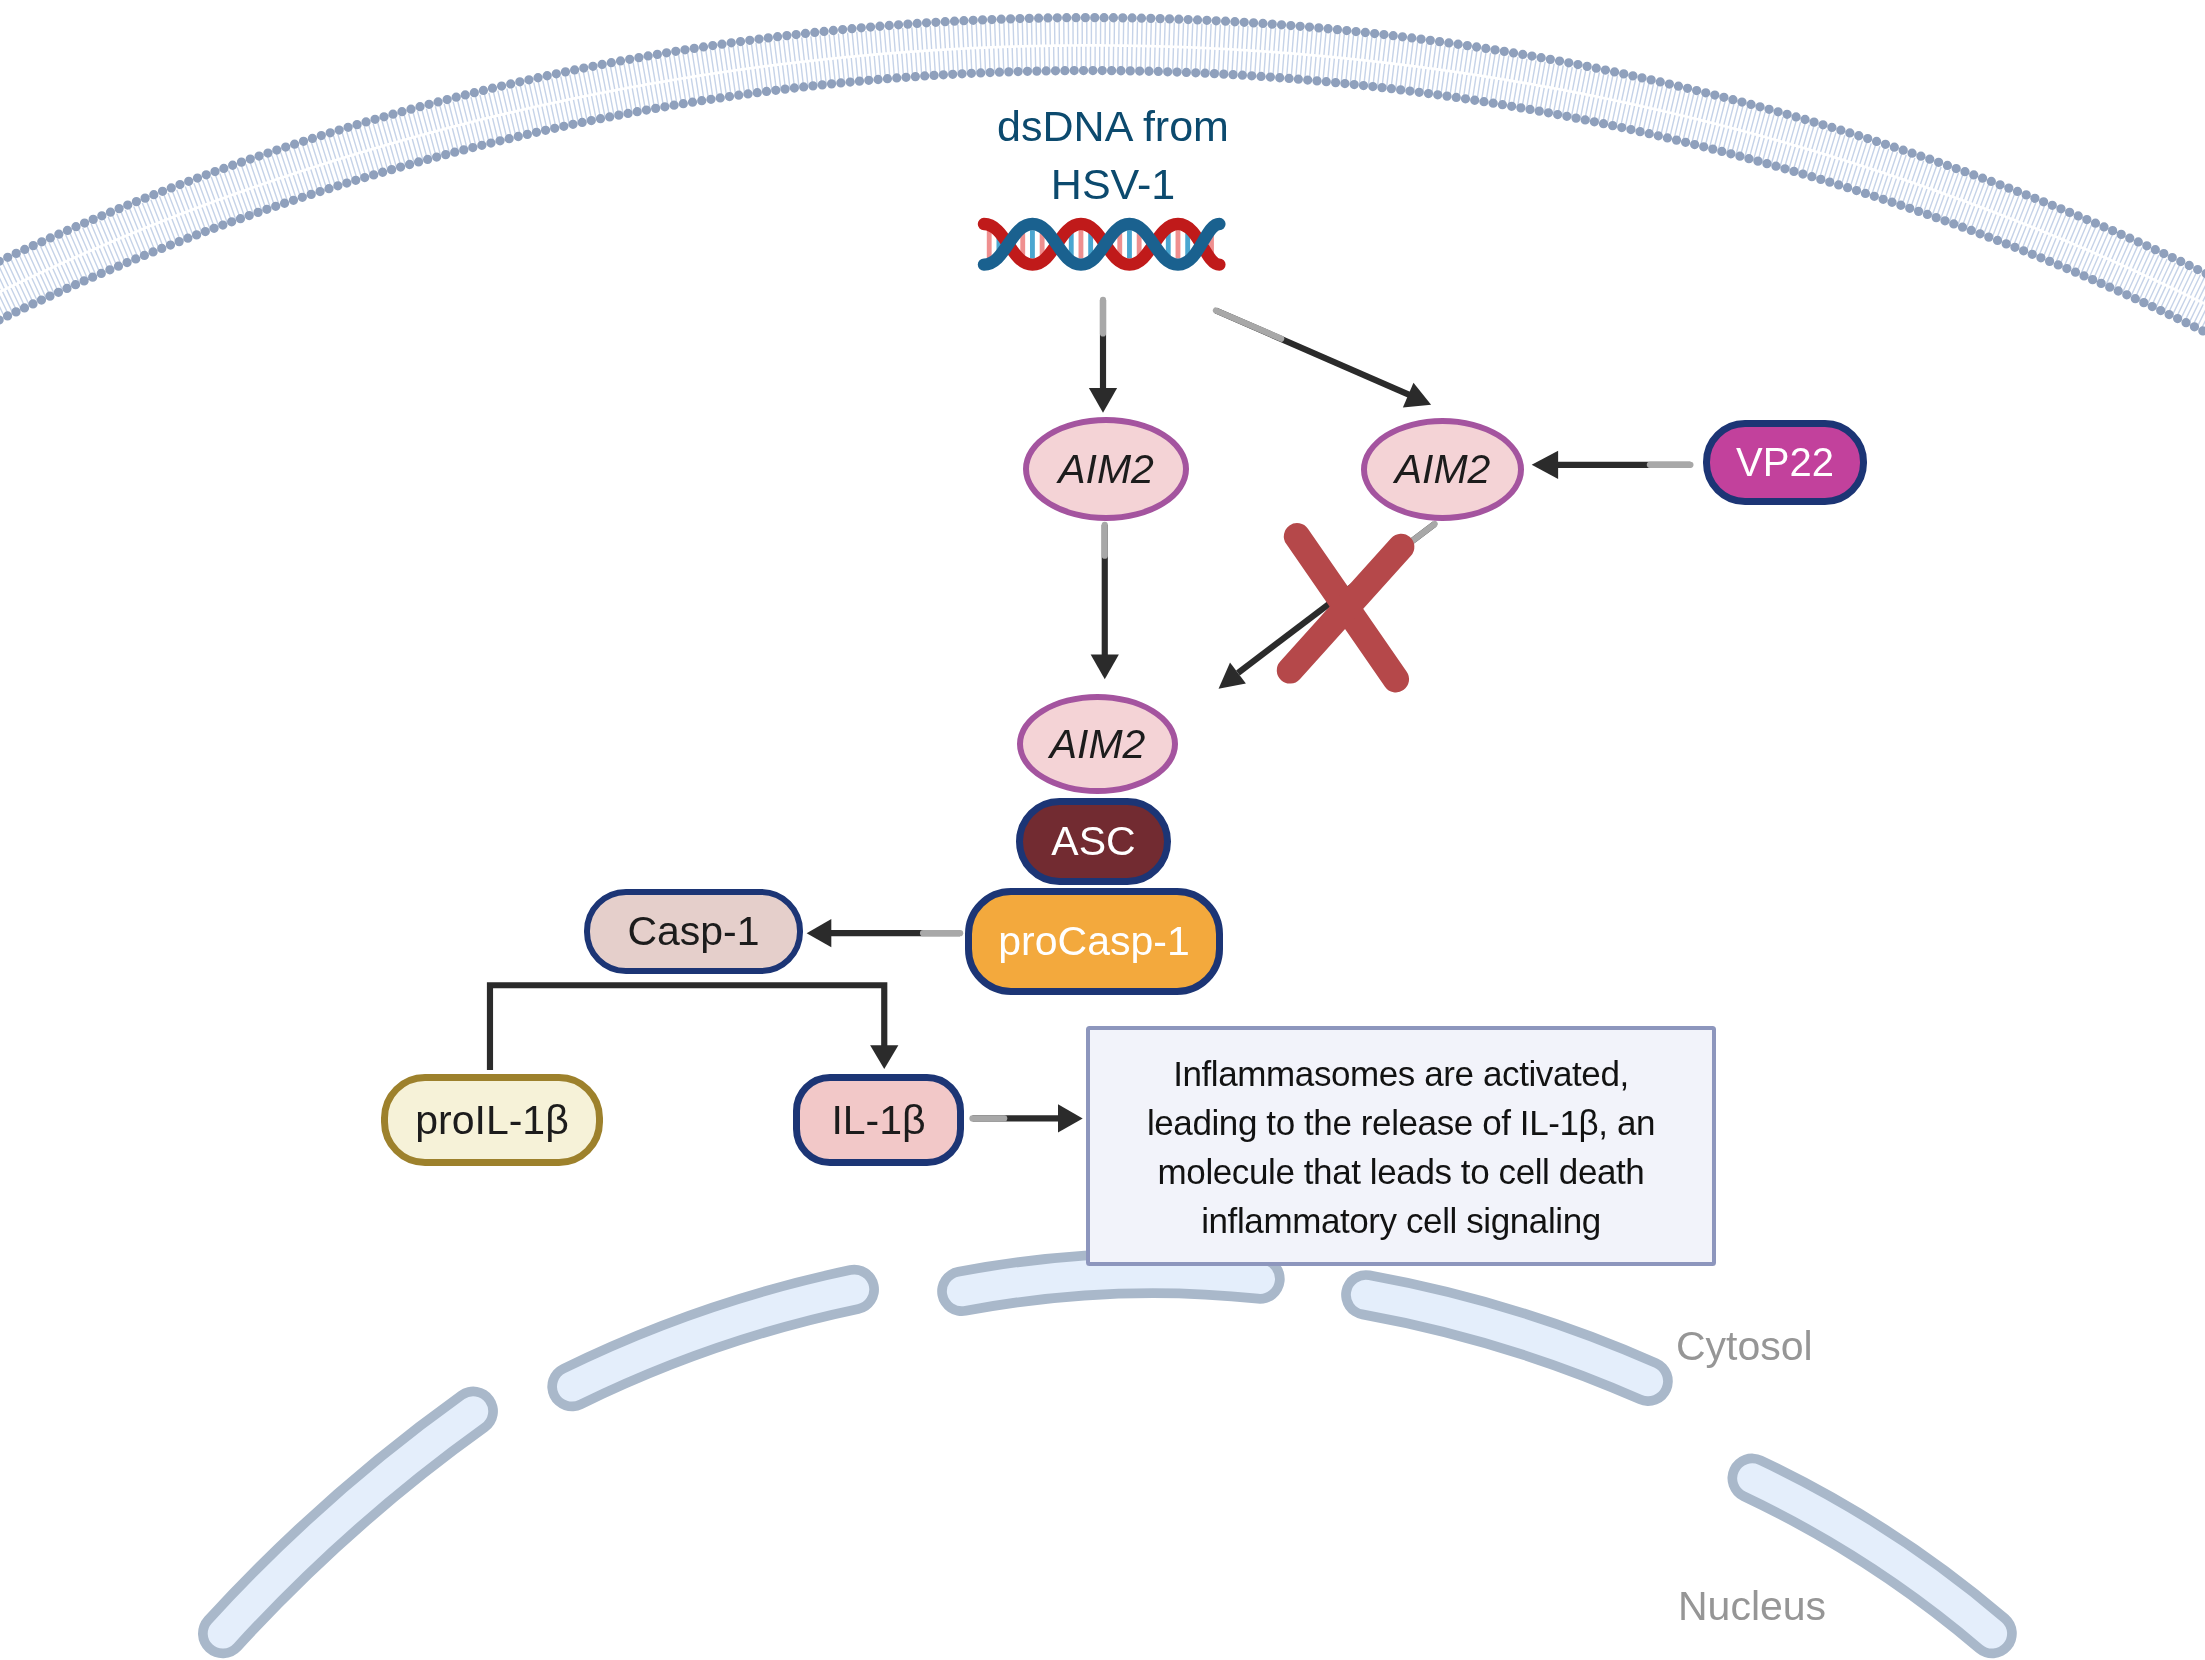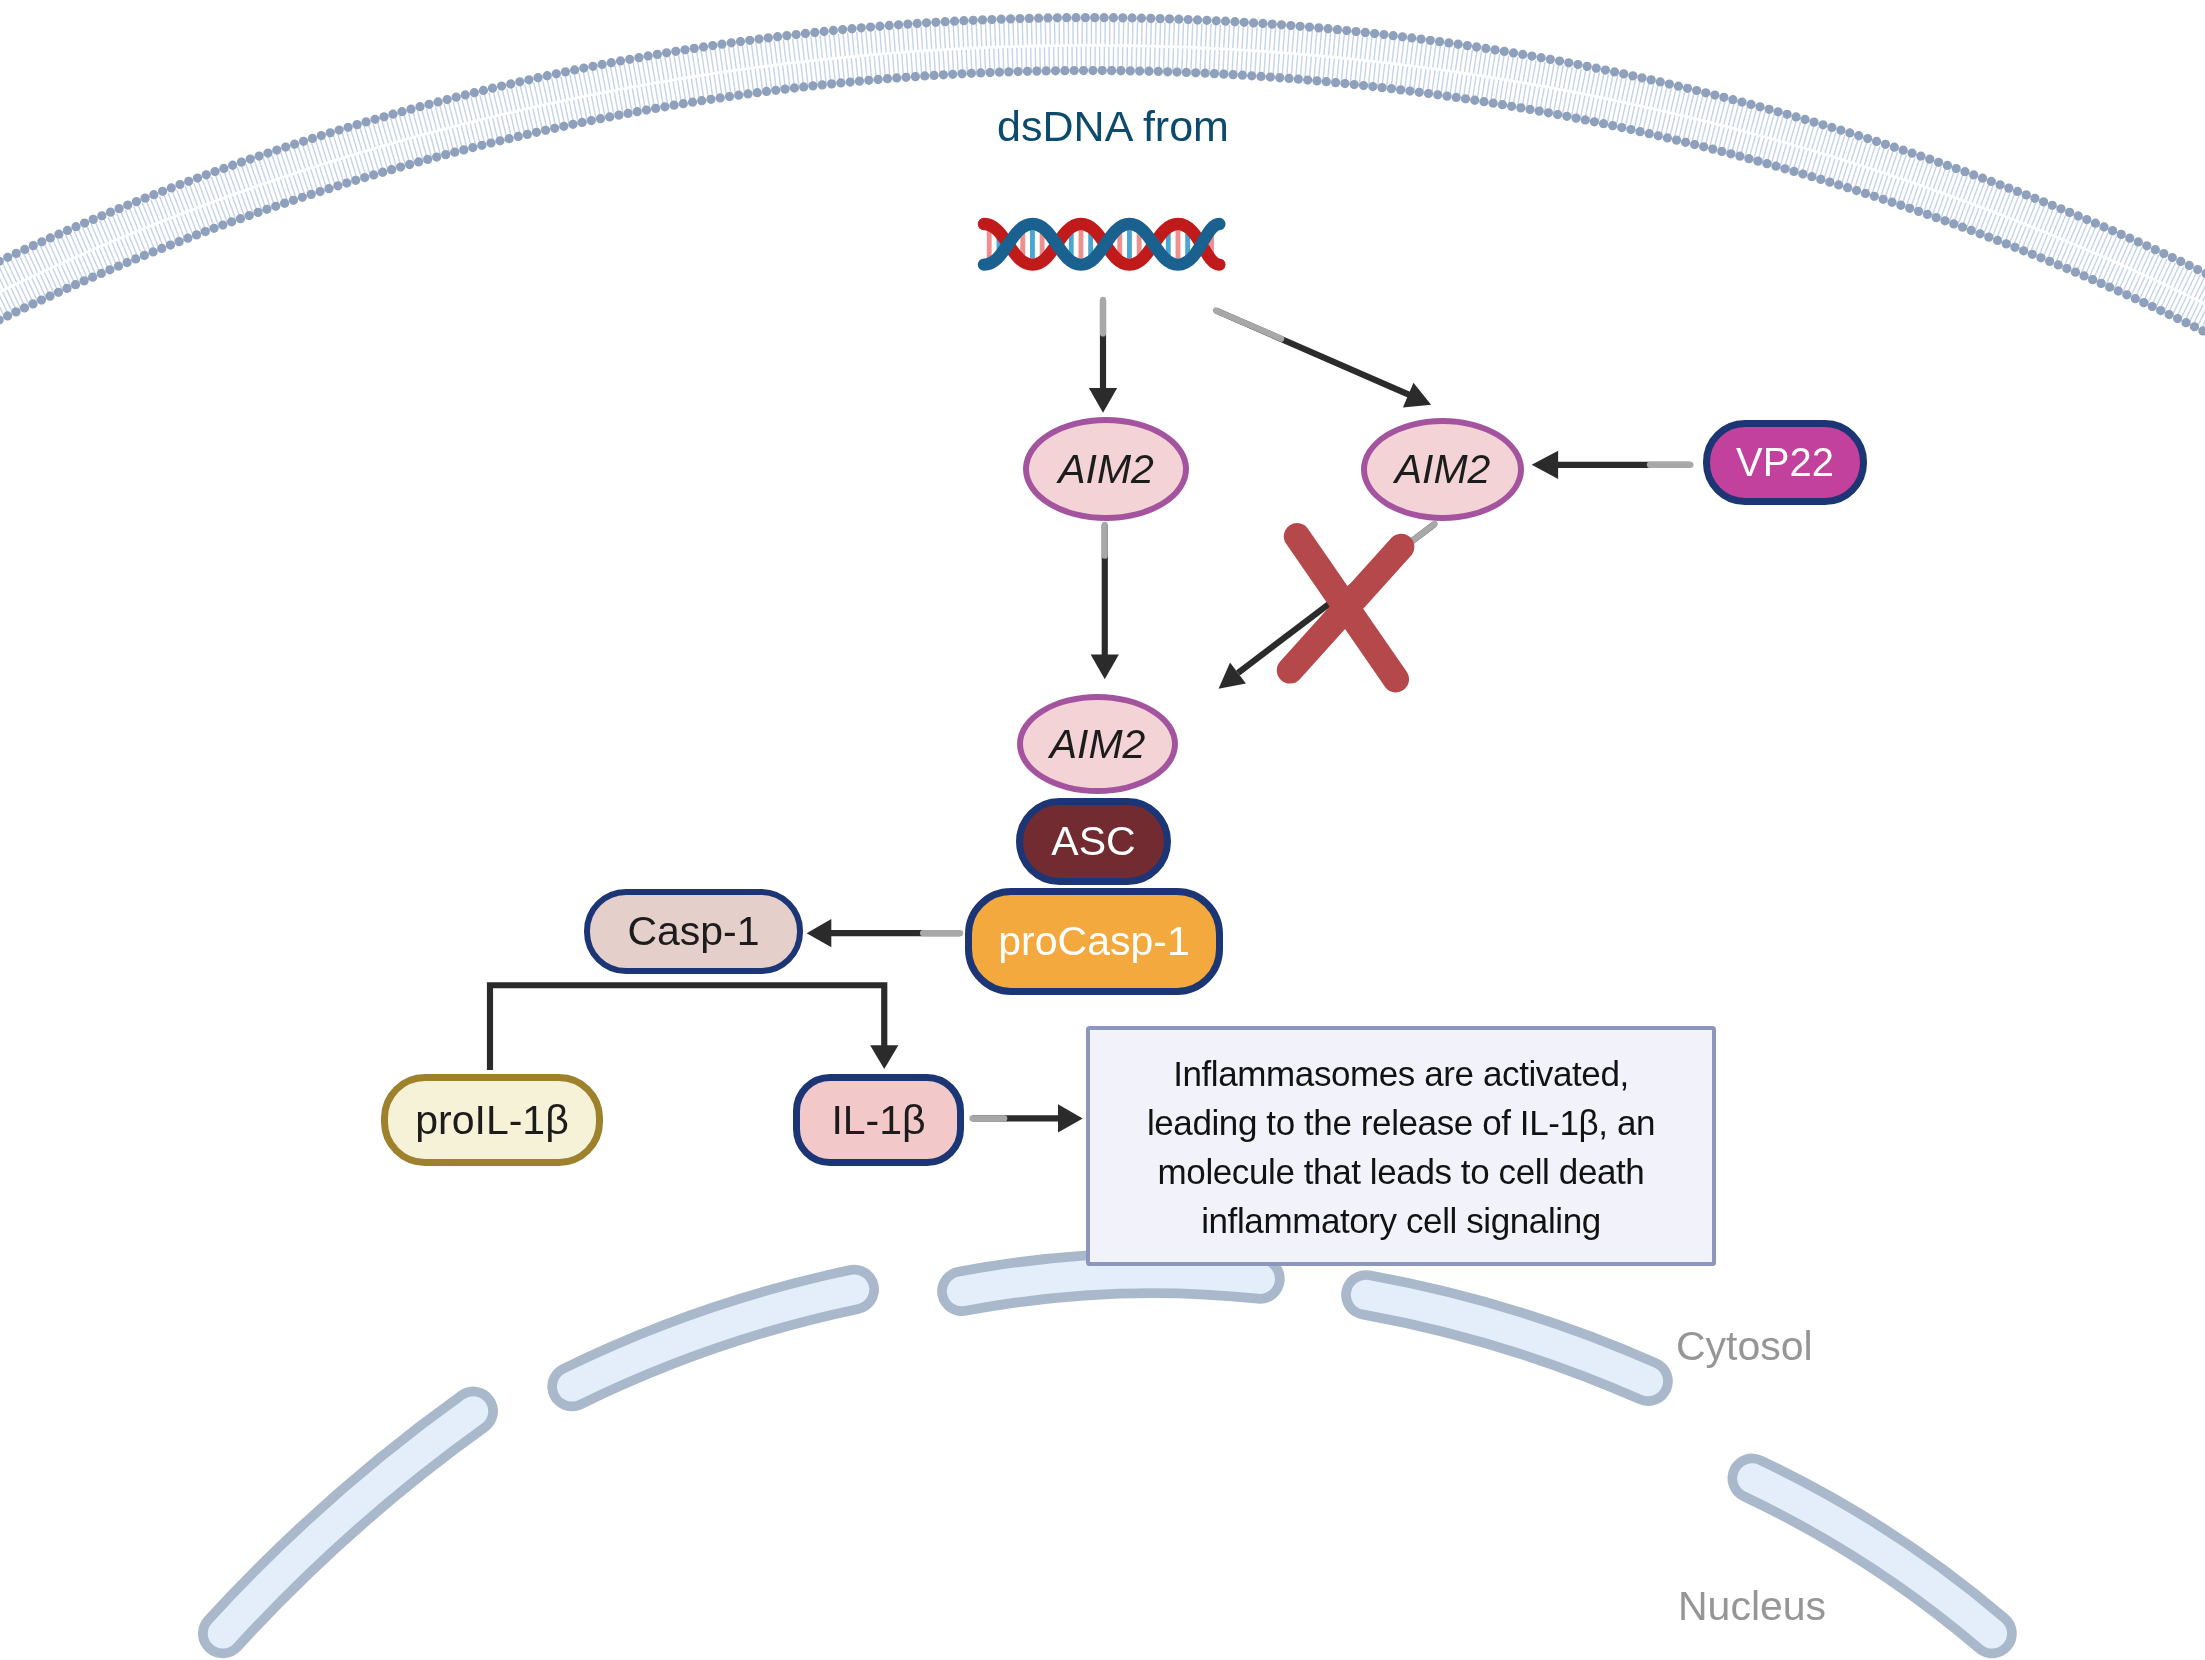--- a/index.html
+++ b/index.html
@@ -152,20 +152,21 @@
       </g>
       <g>
         <path d="M 1986 1676 Q 2134 1746 2258 1852" fill="none" stroke="#a9b8ca" stroke-width="56" stroke-linecap="round"></path>
         <path d="M 1986 1676 Q 2134 1746 2258 1852" fill="none" stroke="#e4eefb" stroke-width="34" stroke-linecap="round"></path>
       </g>
     </g>
   </svg>
 
   <div id="dsdna-label">
     <div>dsDNA from</div>
+    <div>HSV-1</div>
   </div>
 
   <div class="node oval" id="aim2-left">
     <span>AIM2</span>
   </div>
 
   <div class="node oval" id="aim2-right">
     <span>AIM2</span>
   </div>
 

